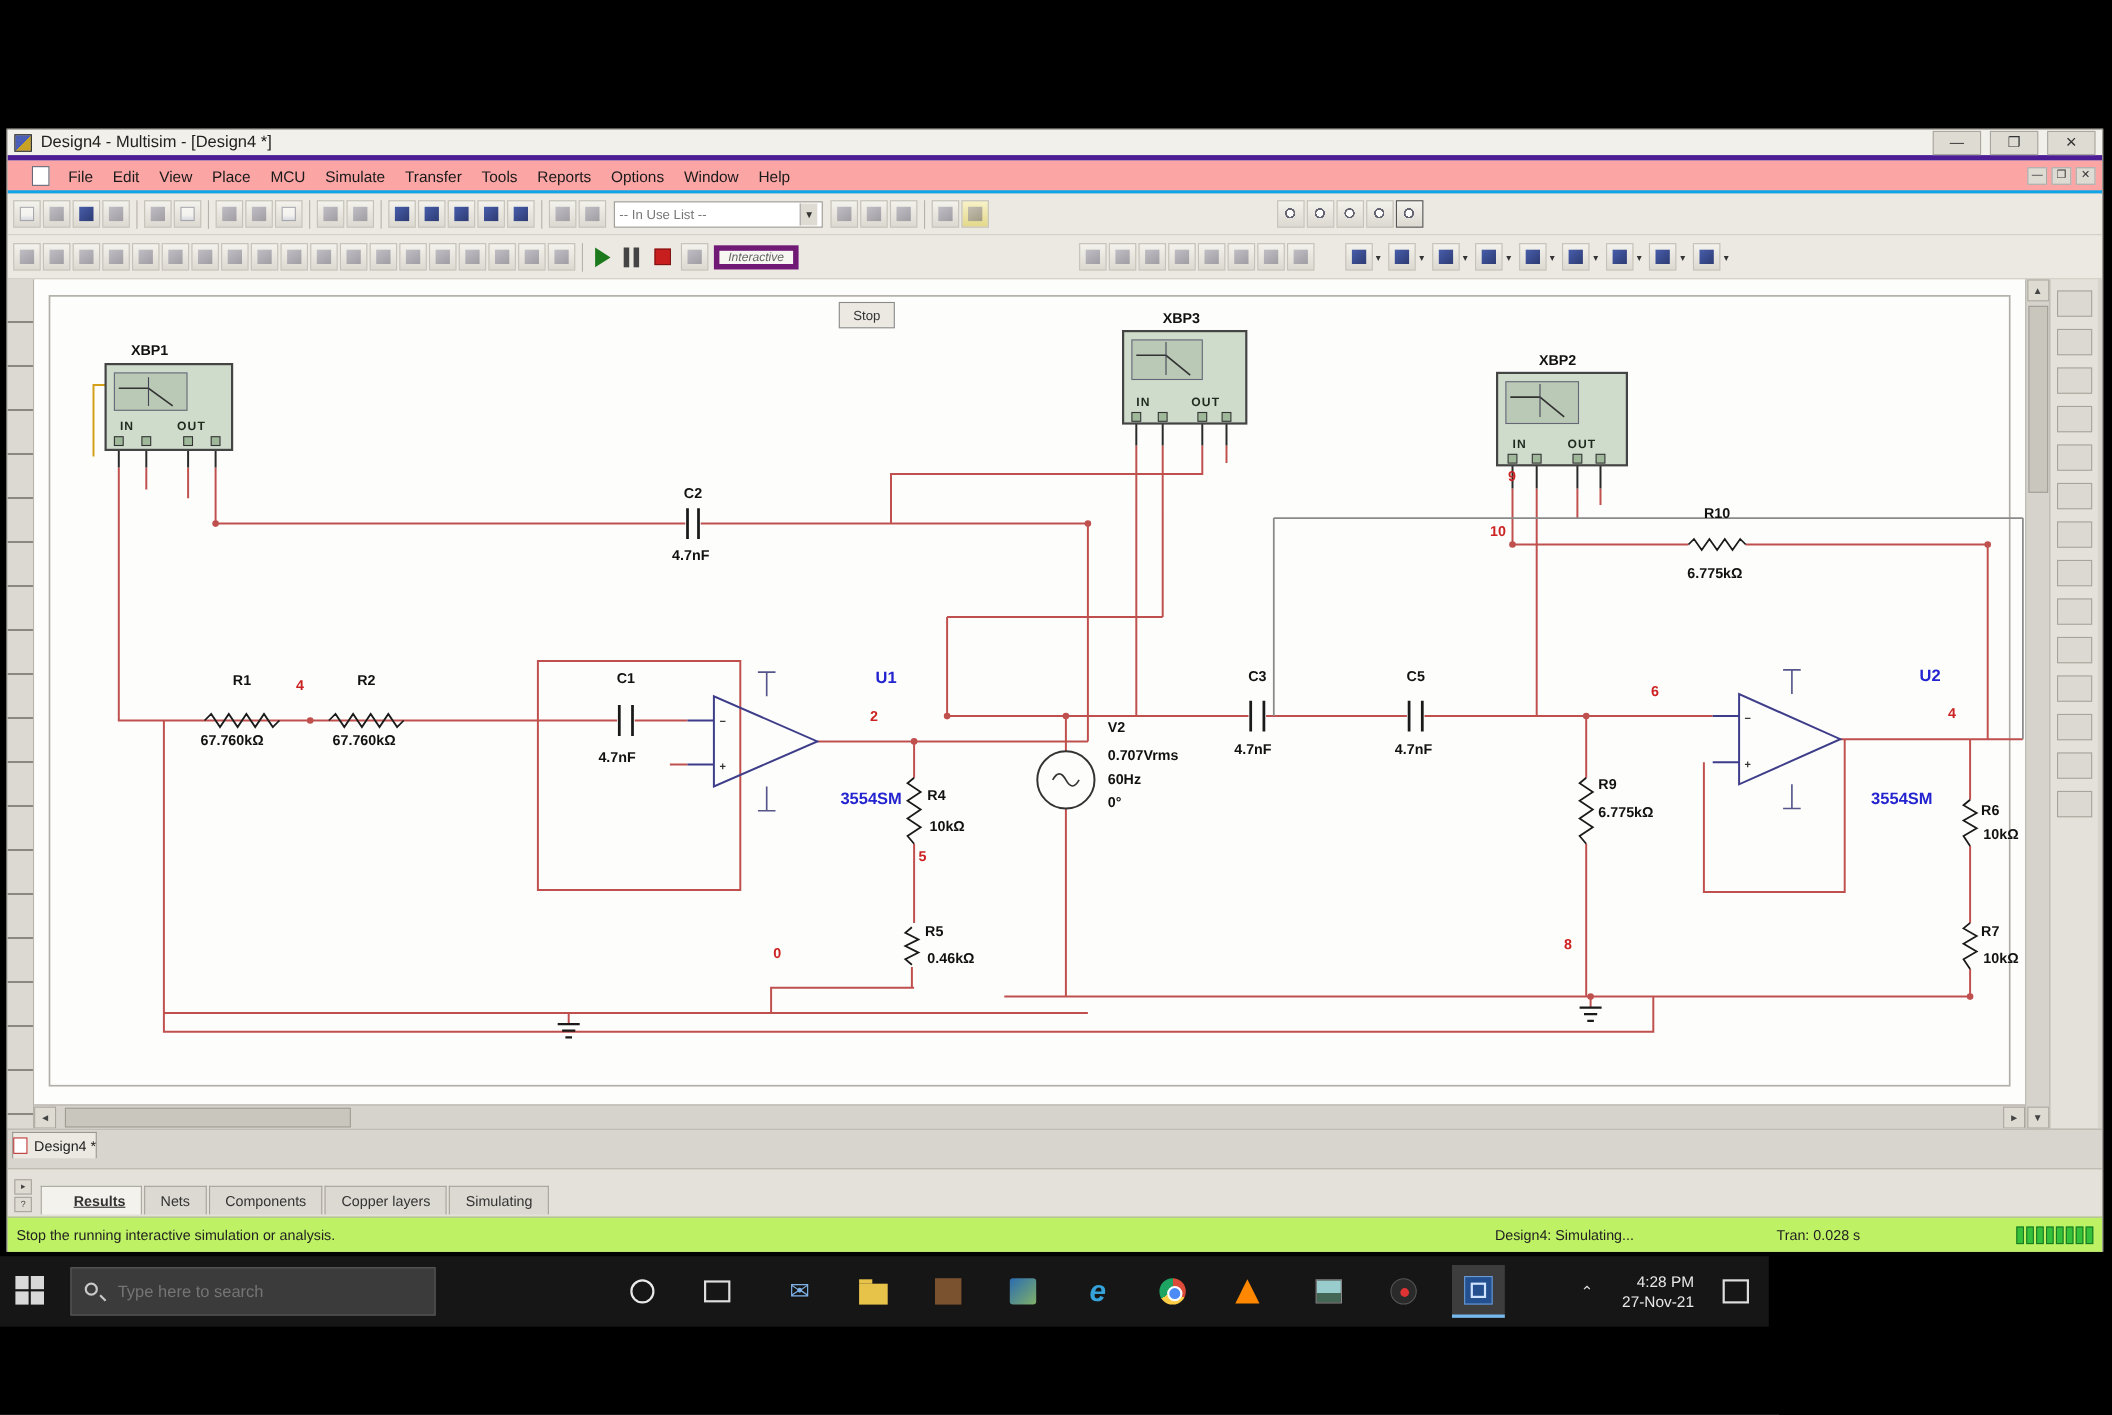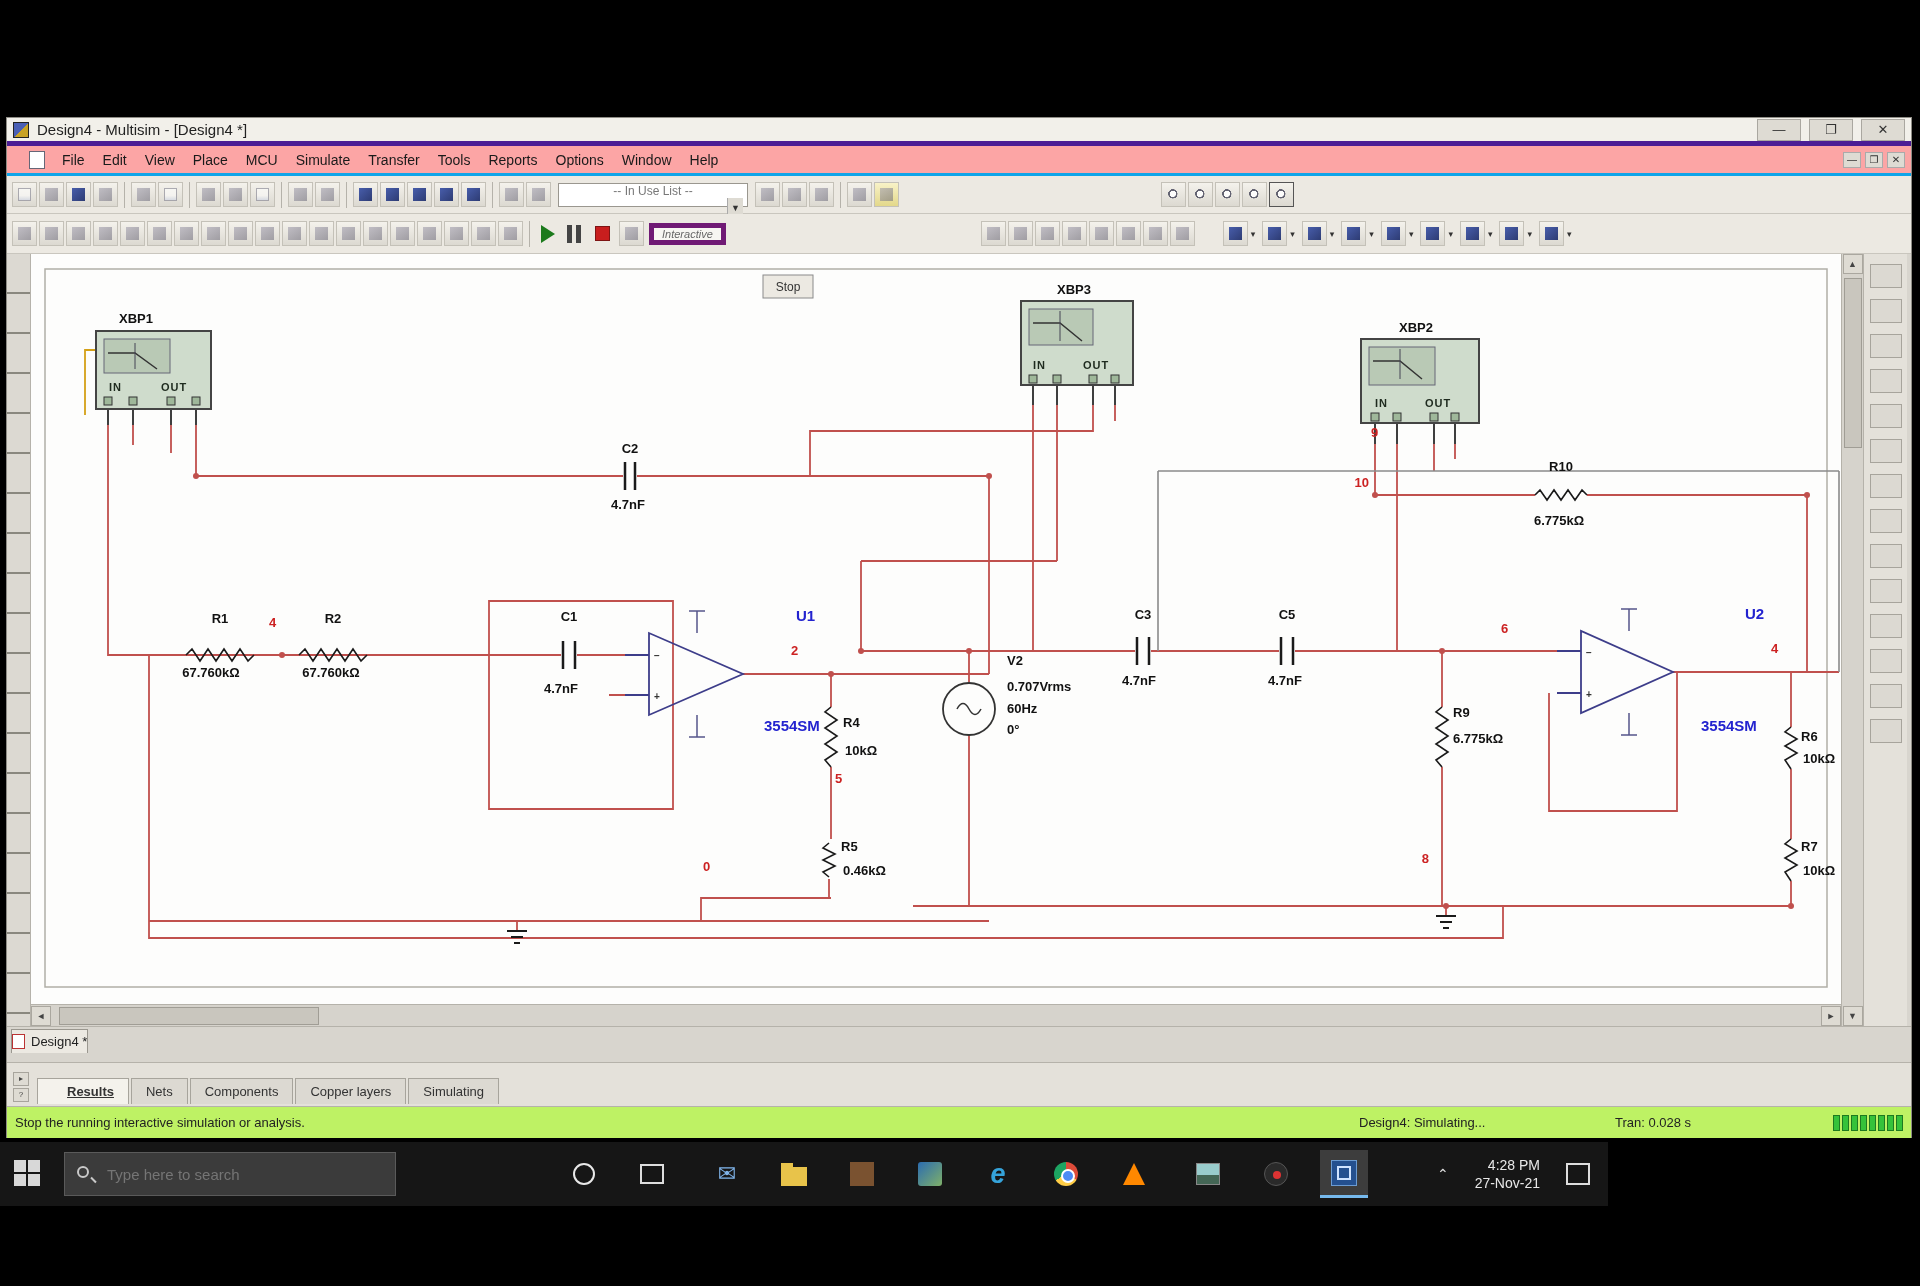--- a/index.html
+++ b/index.html
@@ -30,21 +30,21 @@
   .tb1{top:58px;height:38px;}
   .tb2{top:96px;height:40px;}
   .ic{width:25px;height:25px;margin:0 1px;background:#e6e3db;border:1px solid #c4c1b8;
       position:relative;background-image:linear-gradient(180deg,#f4f2ec,#dcd9d1);}
   .ic::after{content:"";position:absolute;left:5px;top:5px;right:5px;bottom:5px;
              background:linear-gradient(135deg,#9a97a8,#6a6878);opacity:.55;}
   .ic.blue::after{background:linear-gradient(135deg,#3f56a8,#24336e);opacity:.95;}
   .ic.doc::after{background:linear-gradient(180deg,#fff 60%,#cfd6ea);border:1px solid #778;}
   .sep{width:1px;height:26px;background:#b5b2aa;margin:0 5px;}
   .combo{width:190px;height:24px;background:#fff;border:1px solid #9a978f;display:flex;
-         align-items:center;font-size:12px;color:#777;padding:0 4px;margin:0 6px;flex-direction:column;}
+         align-items:center;font-size:12px;color:#777;padding:0 4px;margin:0 6px;}
   .combo .arrow{margin-left:auto;width:16px;height:20px;background:#dedbd3;border-left:1px solid #aaa;
                 text-align:center;line-height:20px;font-size:9px;color:#333;}
   .play{width:0;height:0;border-left:14px solid #1c7a1c;border-top:9px solid transparent;
         border-bottom:9px solid transparent;margin:0 6px;}
   .pause{width:14px;height:18px;border-left:5px solid #444;border-right:5px solid #444;margin:0 6px;}
   .stopbtn{width:15px;height:15px;background:#c81e1e;margin:0 8px;border:1px solid #7e1414;}
   .simprofile{height:22px;background:#f7f6f2;border:5px solid #701a75;font-size:11px;font-style:italic;
               color:#666;display:flex;align-items:center;padding:0 8px;margin:0 4px;}
   .zoomgrp .ic::after{background:radial-gradient(circle at 45% 45%, #fff 30%, #556 32%, #556 45%, transparent 47%);opacity:.9;}
   .inst{display:flex;align-items:center;margin:0 2px;}

